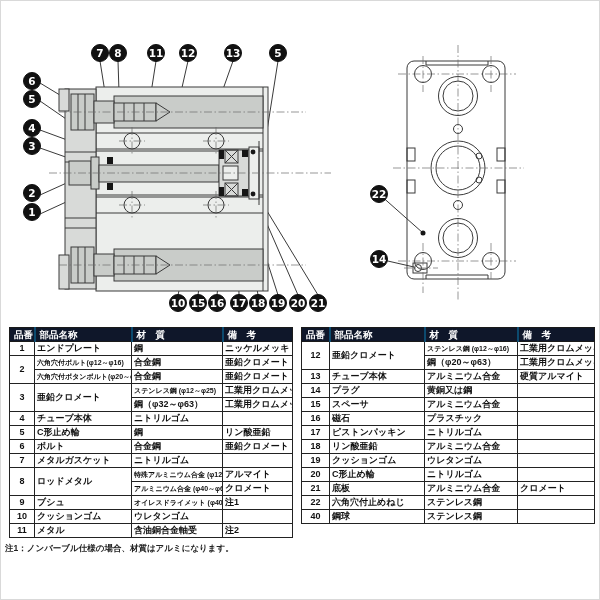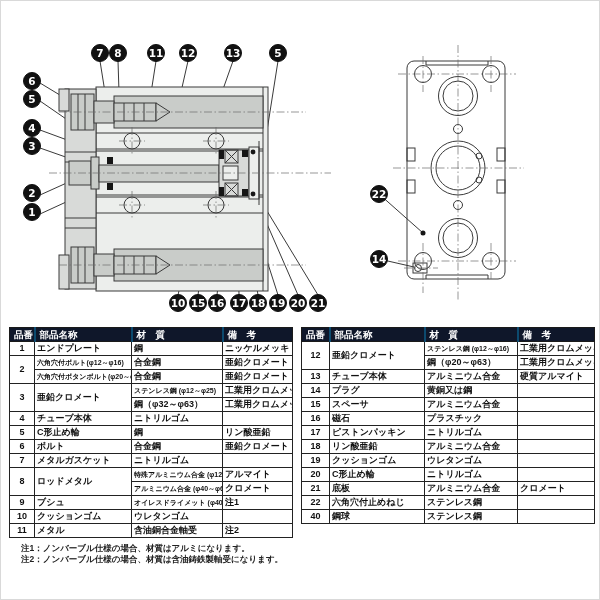--- a/index.html
+++ b/index.html
@@ -22,21 +22,21 @@
   #tleft{left:8px;width:283px;}
   #tright{left:300px;width:293px;}
   table.parts{border-collapse:collapse;table-layout:fixed;width:100%;}
   table.parts th{background:#0f172a;color:#fff;font:bold 9.5px "Liberation Sans",sans-serif;
       height:13px;padding:0 0 0 4px;text-align:left;border:1px solid #1a1a1a;line-height:1;}
   table.parts th + th{border-left:2px solid #0c4a6e;}
   table.parts td{border:1px solid #222;font:bold 9px "Liberation Sans",sans-serif;color:#111;
       height:13px;padding:0 2px;line-height:1;white-space:nowrap;overflow:hidden;}
   table.parts td.c{text-align:center;padding:0;}
   table.parts td.s{font-size:7px;}
-  .notes{position:absolute;left:20px;top:542px;width:560px;}
+  .notes{position:absolute;left:4px;top:542px;width:560px;}
   .notes div{font:bold 8.5px "Liberation Sans",sans-serif;color:#222;line-height:11px;}
 </style>
 </head>
 <body>
 
 <div id="page">
 
   <svg id="xsec" width="350" height="320" viewBox="0 0 350 320">
 
     <g>
@@ -492,16 +492,15 @@
             <td>鋼球</td>
             <td>ステンレス鋼</td>
             <td></td>
           </tr>
         </tbody>
     </table>
   </div>
 
   <div class="notes">
     <div>注1：ノンバーブル仕様の場合、材質はアルミになります。</div>
-    <div>注2：ノンバーブル仕様の場合、材質は含油鋳鉄製軸受になります。</div>
   </div>
 
 </div>
 
 </body></html>

